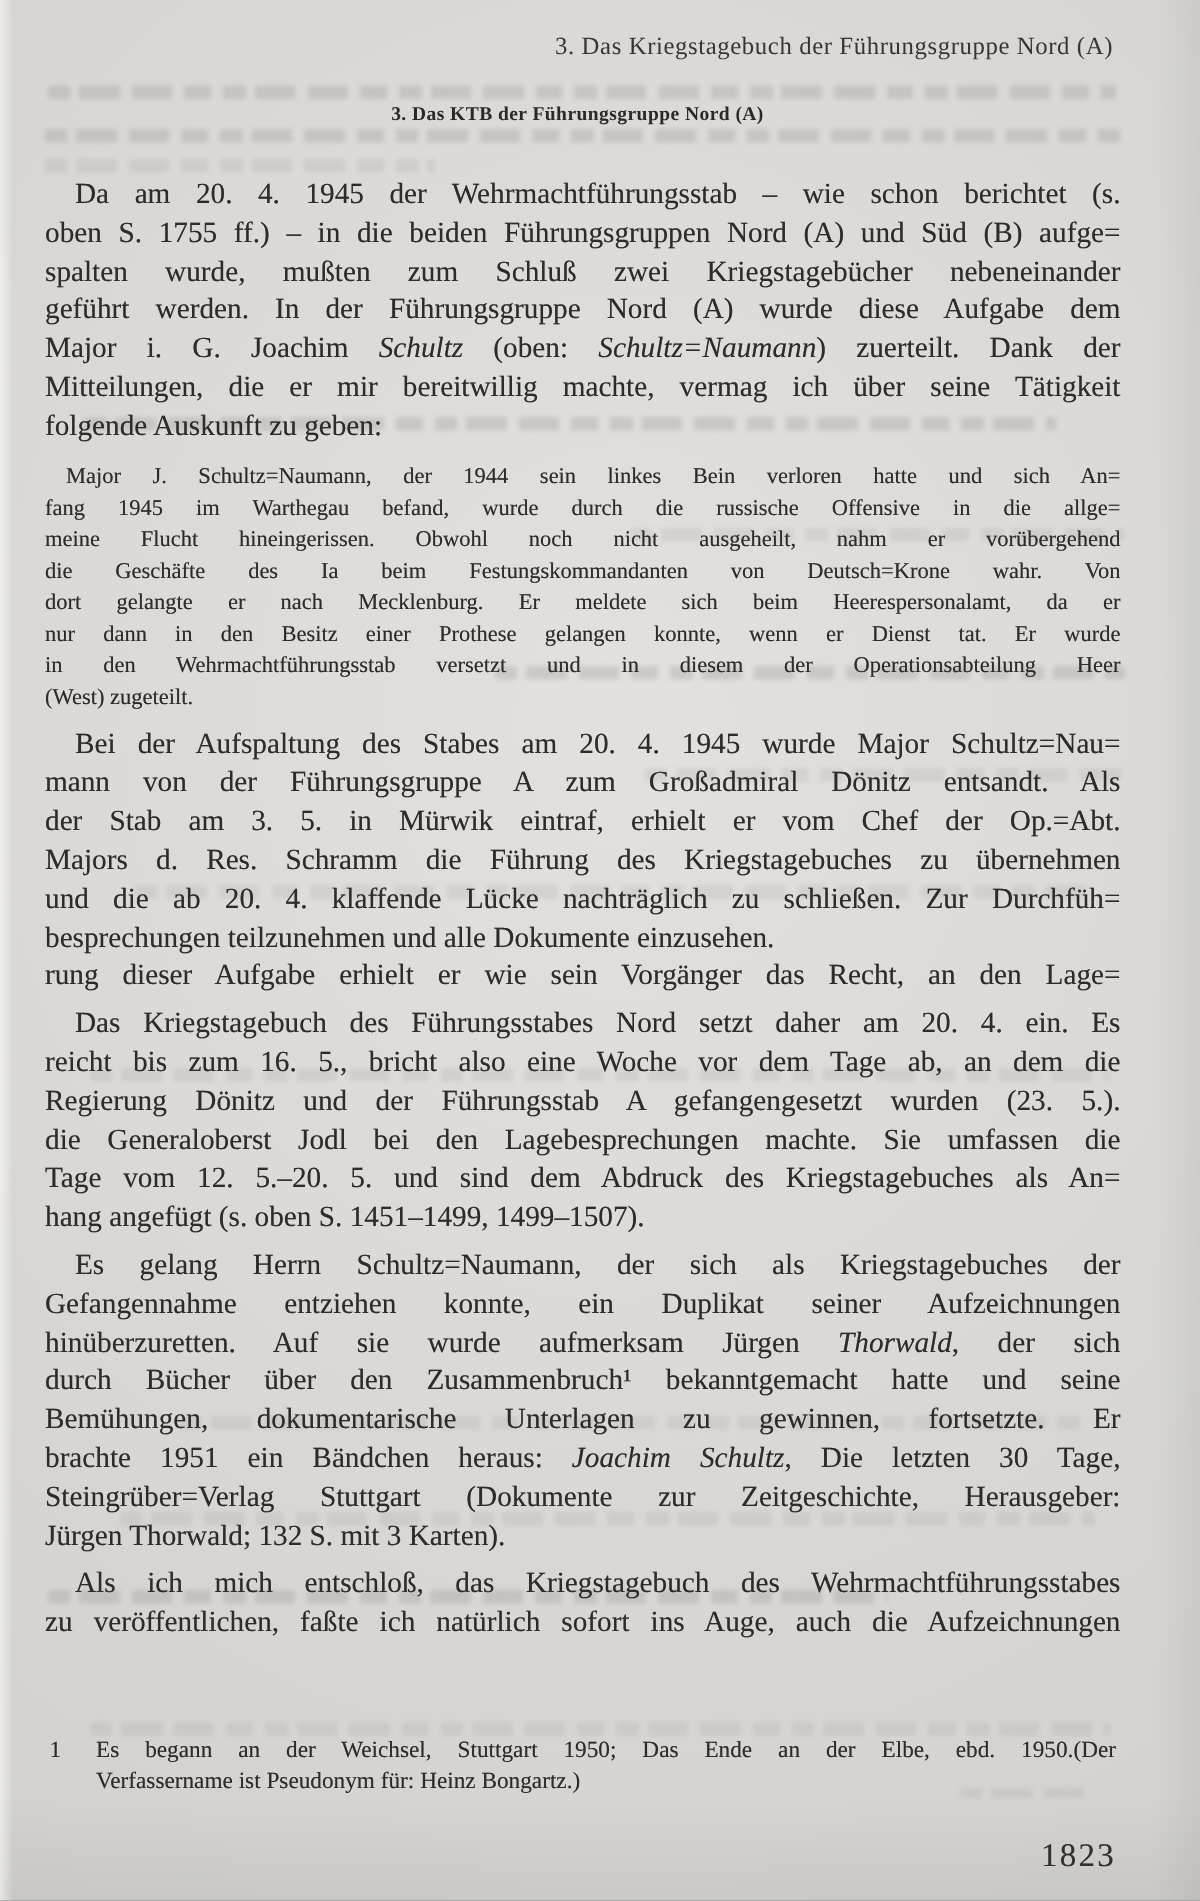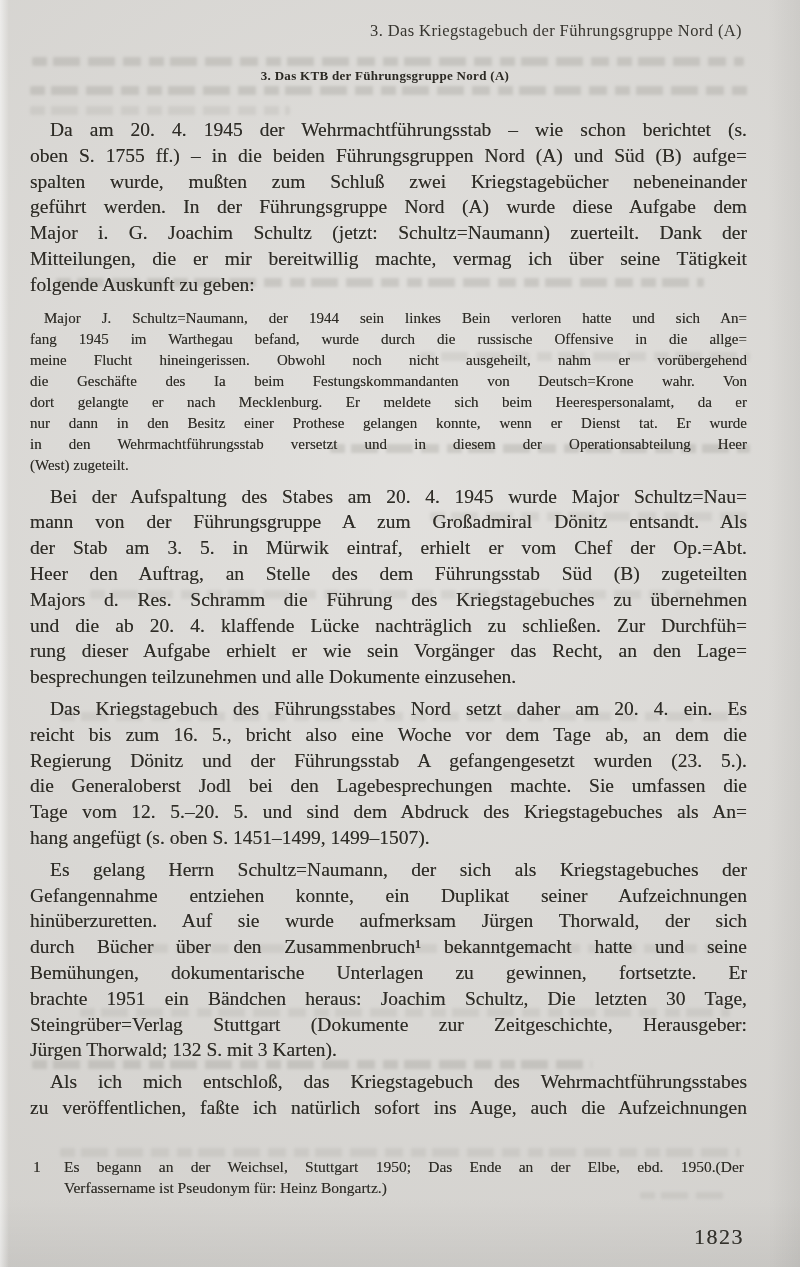--- a/index.html
+++ b/index.html
@@ -30,21 +30,21 @@
     color: #2b2923;
   }
   .content { position: absolute; top: 117px; left: 30px; right: 53px; }
   .para { margin: 0 0 6px 0; text-shadow: 0 0 .4px rgba(46,44,38,.55); }
   .para.body  { font-size: 19.5px; line-height: 25.8px; }
   .para.small { font-size: 15px; line-height: 21px; margin: 10px 0 8px 0; }
   .line { text-align: justify; text-align-last: justify; white-space: normal; }
   .line.last { text-align-last: left; }
   .para.body  .line.first { text-indent: 20px; }
   .para.small .line.first { text-indent: 14px; }
-  .it { }
+  .it { font-style: italic; }
   .footnote {
     position: absolute; top: 1156px; left: 33px; right: 56px;
     font-size: 15.5px; line-height: 21px; display: flex;
     text-shadow: 0 0 .4px rgba(46,44,38,.5);
   }
   .fn-marker { flex: none; width: 31px; }
   .fn-body { flex: 1; }
   .page-number {
     position: absolute; top: 1224px; right: 56px;
     font-size: 22px; letter-spacing: 1.5px; color: #33312b;
@@ -85,43 +85,42 @@
   <div class="running-head">3. Das Kriegstagebuch der Führungsgruppe Nord (A)</div>
 
   <div class="section-heading">3. Das KTB der Führungsgruppe Nord (A)</div>
 
   <div class="content">
       <div class="para body">
         <div class="line first"><span>Da am 20. 4. 1945 der Wehrmachtführungsstab – wie schon berichtet (s.</span></div>
         <div class="line"><span>oben S. 1755 ff.) – in die beiden Führungsgruppen Nord (A) und Süd (B) aufge=</span></div>
         <div class="line"><span>spalten wurde, mußten zum Schluß zwei Kriegstagebücher nebeneinander</span></div>
         <div class="line"><span>geführt werden. In der Führungsgruppe Nord (A) wurde diese Aufgabe dem</span></div>
-        <div class="line"><span>Major i. G. Joachim </span><span class="it">Schultz</span><span> (jetzt: </span><span class="it">Schultz=Naumann</span><span>) zuerteilt. Dank der</span></div>
+        <div class="line"><span>Major i. G. Joachim </span><span class="it">Schultz</span><span> (oben: </span><span class="it">Schultz=Naumann</span><span>) zuerteilt. Dank der</span></div>
         <div class="line"><span>Mitteilungen, die er mir bereitwillig machte, vermag ich über seine Tätigkeit</span></div>
         <div class="line last"><span>folgende Auskunft zu geben:</span></div>
       </div>
       <div class="para small">
         <div class="line first"><span>Major J. Schultz=Naumann, der 1944 sein linkes Bein verloren hatte und sich An=</span></div>
         <div class="line"><span>fang 1945 im Warthegau befand, wurde durch die russische Offensive in die allge=</span></div>
         <div class="line"><span>meine Flucht hineingerissen. Obwohl noch nicht ausgeheilt, nahm er vorübergehend</span></div>
         <div class="line"><span>die Geschäfte des Ia beim Festungskommandanten von Deutsch=Krone wahr. Von</span></div>
         <div class="line"><span>dort gelangte er nach Mecklenburg. Er meldete sich beim Heerespersonalamt, da er</span></div>
         <div class="line"><span>nur dann in den Besitz einer Prothese gelangen konnte, wenn er Dienst tat. Er wurde</span></div>
         <div class="line"><span>in den Wehrmachtführungsstab versetzt und in diesem der Operationsabteilung Heer</span></div>
         <div class="line last"><span>(West) zugeteilt.</span></div>
       </div>
       <div class="para body">
         <div class="line first"><span>Bei der Aufspaltung des Stabes am 20. 4. 1945 wurde Major Schultz=Nau=</span></div>
         <div class="line"><span>mann von der Führungsgruppe A zum Großadmiral Dönitz entsandt. Als</span></div>
         <div class="line"><span>der Stab am 3. 5. in Mürwik eintraf, erhielt er vom Chef der Op.=Abt.</span></div>
-        <div class="line"><span>Heer den Auftrag, an Stelle des dem Führungsstab Süd (B) zugeteilten</span></div>
         <div class="line"><span>Majors d. Res. Schramm die Führung des Kriegstagebuches zu übernehmen</span></div>
         <div class="line"><span>und die ab 20. 4. klaffende Lücke nachträglich zu schließen. Zur Durchfüh=</span></div>
+        <div class="line last"><span>besprechungen teilzunehmen und alle Dokumente einzusehen.</span></div>
         <div class="line"><span>rung dieser Aufgabe erhielt er wie sein Vorgänger das Recht, an den Lage=</span></div>
-        <div class="line last"><span>besprechungen teilzunehmen und alle Dokumente einzusehen.</span></div>
       </div>
       <div class="para body">
         <div class="line first"><span>Das Kriegstagebuch des Führungsstabes Nord setzt daher am 20. 4. ein. Es</span></div>
         <div class="line"><span>reicht bis zum 16. 5., bricht also eine Woche vor dem Tage ab, an dem die</span></div>
         <div class="line"><span>Regierung Dönitz und der Führungsstab A gefangengesetzt wurden (23. 5.).</span></div>
         <div class="line"><span>die Generaloberst Jodl bei den Lagebesprechungen machte. Sie umfassen die</span></div>
         <div class="line"><span>Tage vom 12. 5.–20. 5. und sind dem Abdruck des Kriegstagebuches als An=</span></div>
         <div class="line last"><span>hang angefügt (s. oben S. 1451–1499, 1499–1507).</span></div>
       </div>
       <div class="para body">

